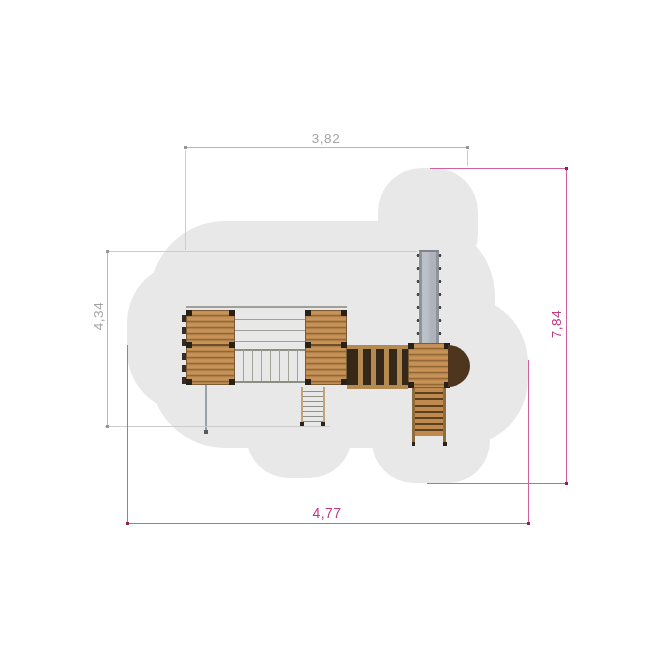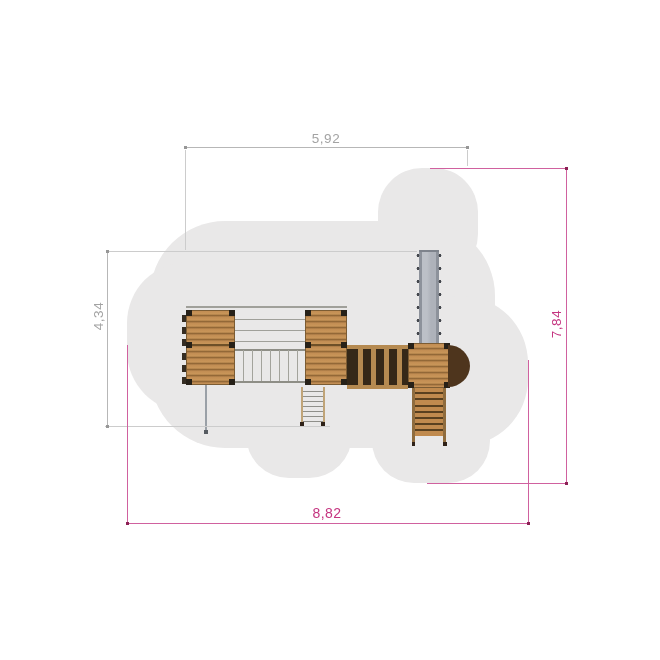--- a/index.html
+++ b/index.html
@@ -137,21 +137,21 @@
     <div class="pole" style="left:205px;top:385px;height:48px;"></div>
     <div class="foot-tip" style="left:204px;top:430px;background:#565b61;"></div>
   </div>
 
   <div>
     <div class="line-v gext" style="left:185px;top:150px;height:100px;"></div>
     <div class="line-v gext" style="left:467px;top:150px;height:16px;"></div>
     <div class="line-h gline" style="left:185px;top:147px;width:282px;"></div>
     <div class="gdot" style="left:183.5px;top:145.5px;"></div>
     <div class="gdot" style="left:465.5px;top:145.5px;"></div>
-    <div class="dim-label dim-gray" style="left:326px;top:138px;">5,92</div>
+    <div class="dim-label dim-gray" style="left:326px;top:138px;">3,82</div>
   </div>
 
   <div>
     <div class="line-h gext" style="left:107px;top:251px;width:310px;"></div>
     <div class="line-h gext" style="left:105px;top:426px;width:225px;"></div>
     <div class="line-v gline" style="left:107px;top:251px;height:175px;"></div>
     <div class="gdot" style="left:105.5px;top:249.5px;"></div>
     <div class="gdot" style="left:105.5px;top:424.5px;"></div>
     <div class="dim-label vert dim-gray" style="left:98px;top:316px;">4,34</div>
   </div>
@@ -164,16 +164,16 @@
     <div class="pdot" style="left:564.5px;top:481.5px;"></div>
     <div class="dim-label vert dim-pink" style="left:556px;top:324px;">7,84</div>
   </div>
 
   <div>
     <div class="line-v pline" style="left:127px;top:345px;height:178px;"></div>
     <div class="line-v pline" style="left:528px;top:360px;height:163px;"></div>
     <div class="line-h pline" style="left:127px;top:523px;width:401px;"></div>
     <div class="pdot" style="left:125.5px;top:521.5px;"></div>
     <div class="pdot" style="left:526.5px;top:521.5px;"></div>
-    <div class="dim-label dim-pink" style="left:327px;top:513px;font-size:14px;">8,82</div>
+    <div class="dim-label dim-pink" style="left:327px;top:513px;font-size:14px;">4,77</div>
   </div>
 
 </div>
 
 </body></html>

